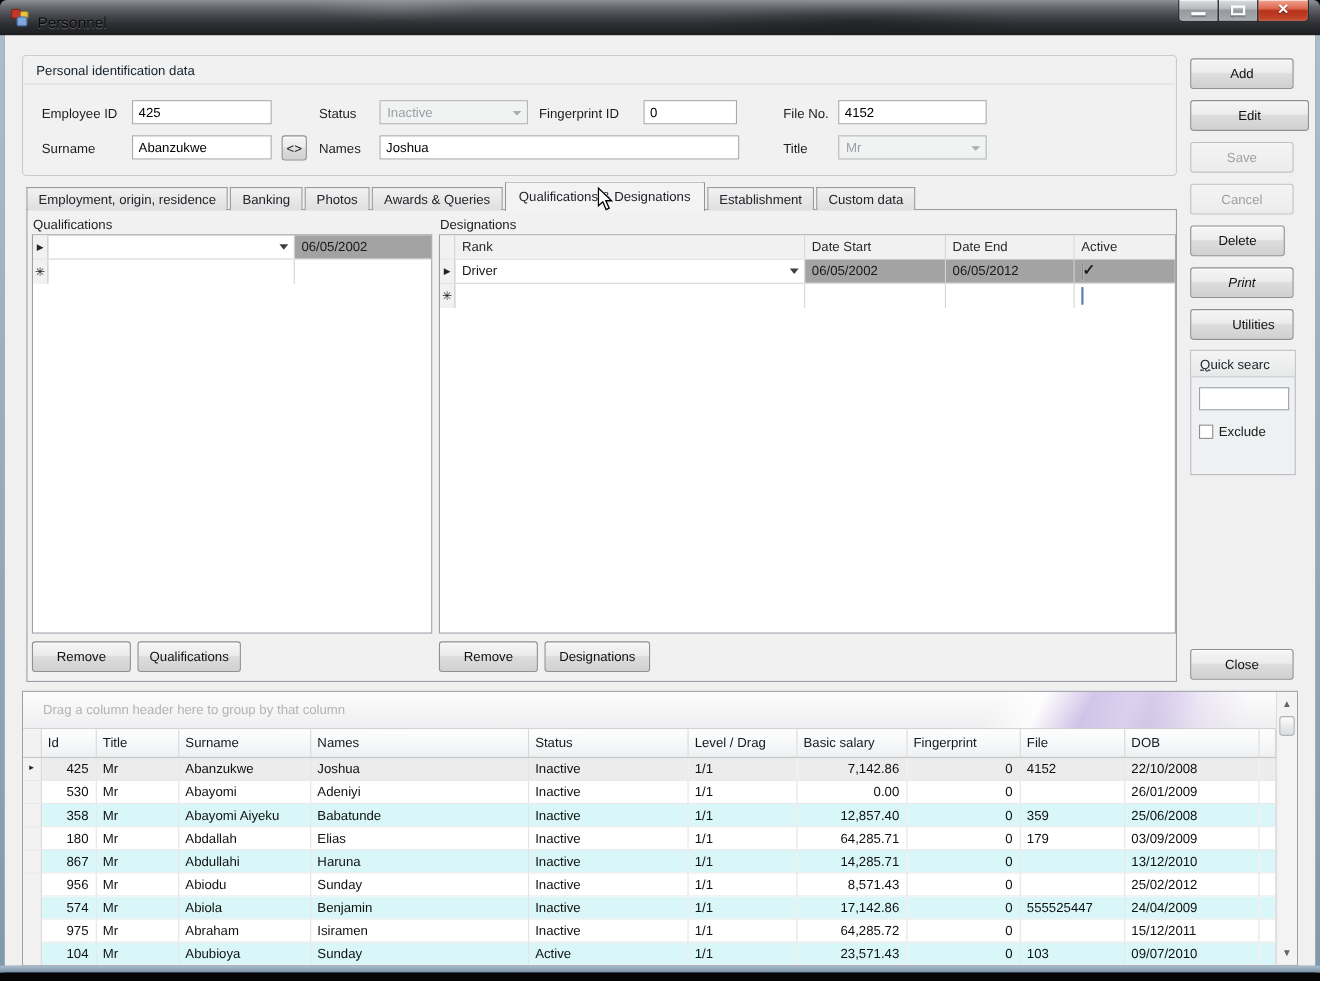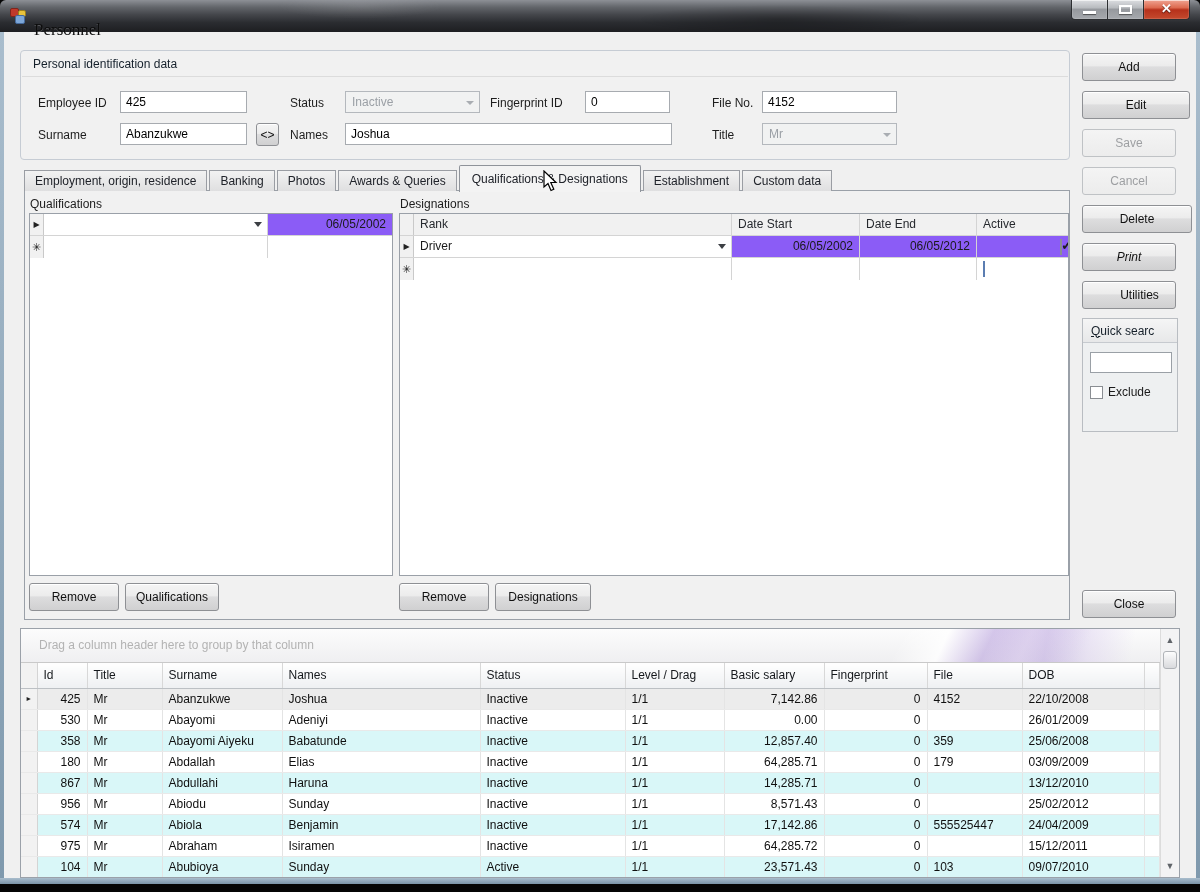--- a/index.html
+++ b/index.html
@@ -8,22 +8,22 @@
           font-family:"Liberation Sans", sans-serif;font-size:12px;color:#1a1a1a;}
 
   
   .titlebar{position:absolute;left:0;top:0;width:1200px;height:32px;border-radius:6px 6px 0 0;
     background:linear-gradient(180deg,#8d9096 0%,#63666b 22%,#45474c 45%,#2b2d31 70%,#1d1e21 100%);}
   .titlebar::after{content:"";position:absolute;inset:0;border-radius:6px 6px 0 0;
     background:radial-gradient(120px 18px at 30% 20%,rgba(255,255,255,.10),transparent 70%),
                radial-gradient(200px 20px at 65% 60%,rgba(0,0,0,.25),transparent 70%);}
   .app-icon{position:absolute;left:10px;top:8px;width:16px;height:16px;z-index:2;}
   .app-icon .sq{position:absolute;border-radius:2px;}
-  .title-text{position:absolute;left:34px;top:20px;z-index:2;color:#0c0c0c;font-size:17px;
-    text-shadow:0 1px 0 rgba(255,255,255,.25);font-family:Liberation Serif, serif;}
+  .title-text{position:absolute;left:34px;top:12px;z-index:2;color:#0c0c0c;font-size:14px;
+    text-shadow:0 1px 0 rgba(255,255,255,.25);}
   .cap-btns{position:absolute;top:0;right:10px;display:flex;z-index:3;}
   .cap-btn{height:20px;border:1px solid #2c2e31;border-top:none;margin-left:-1px;position:relative;
     box-shadow:inset 0 1px 0 rgba(255,255,255,.55), inset 0 0 0 1px rgba(255,255,255,.12);}
   .cap-min,.cap-max{width:37px;background:linear-gradient(180deg,#dcdee1 0%,#b9bcc0 40%,#96999e 50%,#a6a9ad 100%);}
   .cap-min{border-radius:0 0 0 4px;}
   .cap-close{width:47px;border-radius:0 0 4px 0;
     background:linear-gradient(180deg,#f0a492 0%,#dd6a50 40%,#b6311b 52%,#c44a2e 100%);}
   .glyph-min{position:absolute;left:11px;bottom:5px;width:13px;height:3px;background:#fff;box-shadow:0 1px 1px rgba(0,0,0,.5);}
   .glyph-max{position:absolute;left:11px;top:5px;width:13px;height:9px;border:2px solid #fff;box-shadow:0 1px 1px rgba(0,0,0,.4);}
   .glyph-x{position:absolute;left:0;top:1px;width:100%;text-align:center;color:#fff;font-weight:bold;
@@ -62,21 +62,21 @@
 
   
   .sgrid{position:absolute;background:#fff;border:1px solid #9aa0a8;}
   .srow{display:flex;height:22px;border-bottom:1px solid #d4d4d4;}
   .srow:last-child{border-bottom:none;}
   .shead .scell{background:#f1f1f1;color:#26292e;border-bottom:none;}
   .scell{border-right:1px solid #d4d4d4;padding:3px 6px;white-space:nowrap;overflow:hidden;position:relative;}
   .scell:last-child{border-right:none;}
   .sind{width:14px;background:#f1f1f1;border-right:1px solid #c9c9c9;display:flex;align-items:center;justify-content:center;
     font-size:8px;color:#222;flex:0 0 14px;}
-  .cell-gray{background:#8b5cf6;text-align:right;}
+  .cell-gray{background:#a3a3a3;}
   .dd-cell{position:absolute;right:5px;top:8px;width:0;height:0;border-left:4px solid transparent;
     border-right:4px solid transparent;border-top:5px solid #3c3f44;}
   .chk{width:13px;height:13px;background:#fff;border:1px solid #8a8e93;position:relative;margin:0 auto;}
   .chk.checked::after{content:"✓";position:absolute;left:0px;top:-3px;font-size:14px;font-weight:bold;color:#1c1c1c;}
   .chk-new{width:11px;height:11px;border:1px solid #5b7db1;background:linear-gradient(180deg,#bcd0f0,#6f94cf);margin:0 auto;}
 
   
   .qsgroup{position:absolute;left:1078px;top:286px;width:96px;height:114px;border:1px solid #b9bdc2;background:#eef0f1;}
   .qstitle{height:24px;border-bottom:1px solid #c6cacf;background:linear-gradient(180deg,#f5f5f5,#e7e8e9);
     display:flex;align-items:center;padding-left:8px;color:#16202a;}
@@ -223,21 +223,21 @@
       <button class="btn" style="left:4px;top:392px;width:90px;height:28px;">Remove</button>
       <button class="btn" style="left:100px;top:392px;width:94px;height:28px;">Qualifications</button>
       <button class="btn" style="left:374px;top:392px;width:90px;height:28px;">Remove</button>
       <button class="btn" style="left:470px;top:392px;width:96px;height:28px;">Designations</button>
     </div>
 
     <button class="btn" style="left:1078px;top:21px;width:94px;height:28px;">Add</button>
     <button class="btn" style="left:1078px;top:59px;width:108px;height:28px;">Edit</button>
     <button class="btn disabled" style="left:1078px;top:97px;width:94px;height:28px;">Save</button>
     <button class="btn disabled" style="left:1078px;top:135px;width:94px;height:28px;">Cancel</button>
-    <button class="btn" style="left:1078px;top:173px;width:110px;height:28px;">Delete</button>
+    <button class="btn" style="left:1078px;top:173px;width:86px;height:28px;">Delete</button>
     <button class="btn" style="left:1078px;top:211px;width:94px;height:28px;font-style:italic;">Print</button>
     <button class="btn" style="left:1078px;top:249px;width:94px;height:28px;padding-left:27px;">Utilities</button>
 
     <div class="qsgroup">
       <div class="qstitle"><u>Q</u>uick searc</div>
       <input class="qsinput" value="" style="">
       <div class="qsexclude">
         <span class="box"></span>
         <span>Exclude</span>
       </div>

